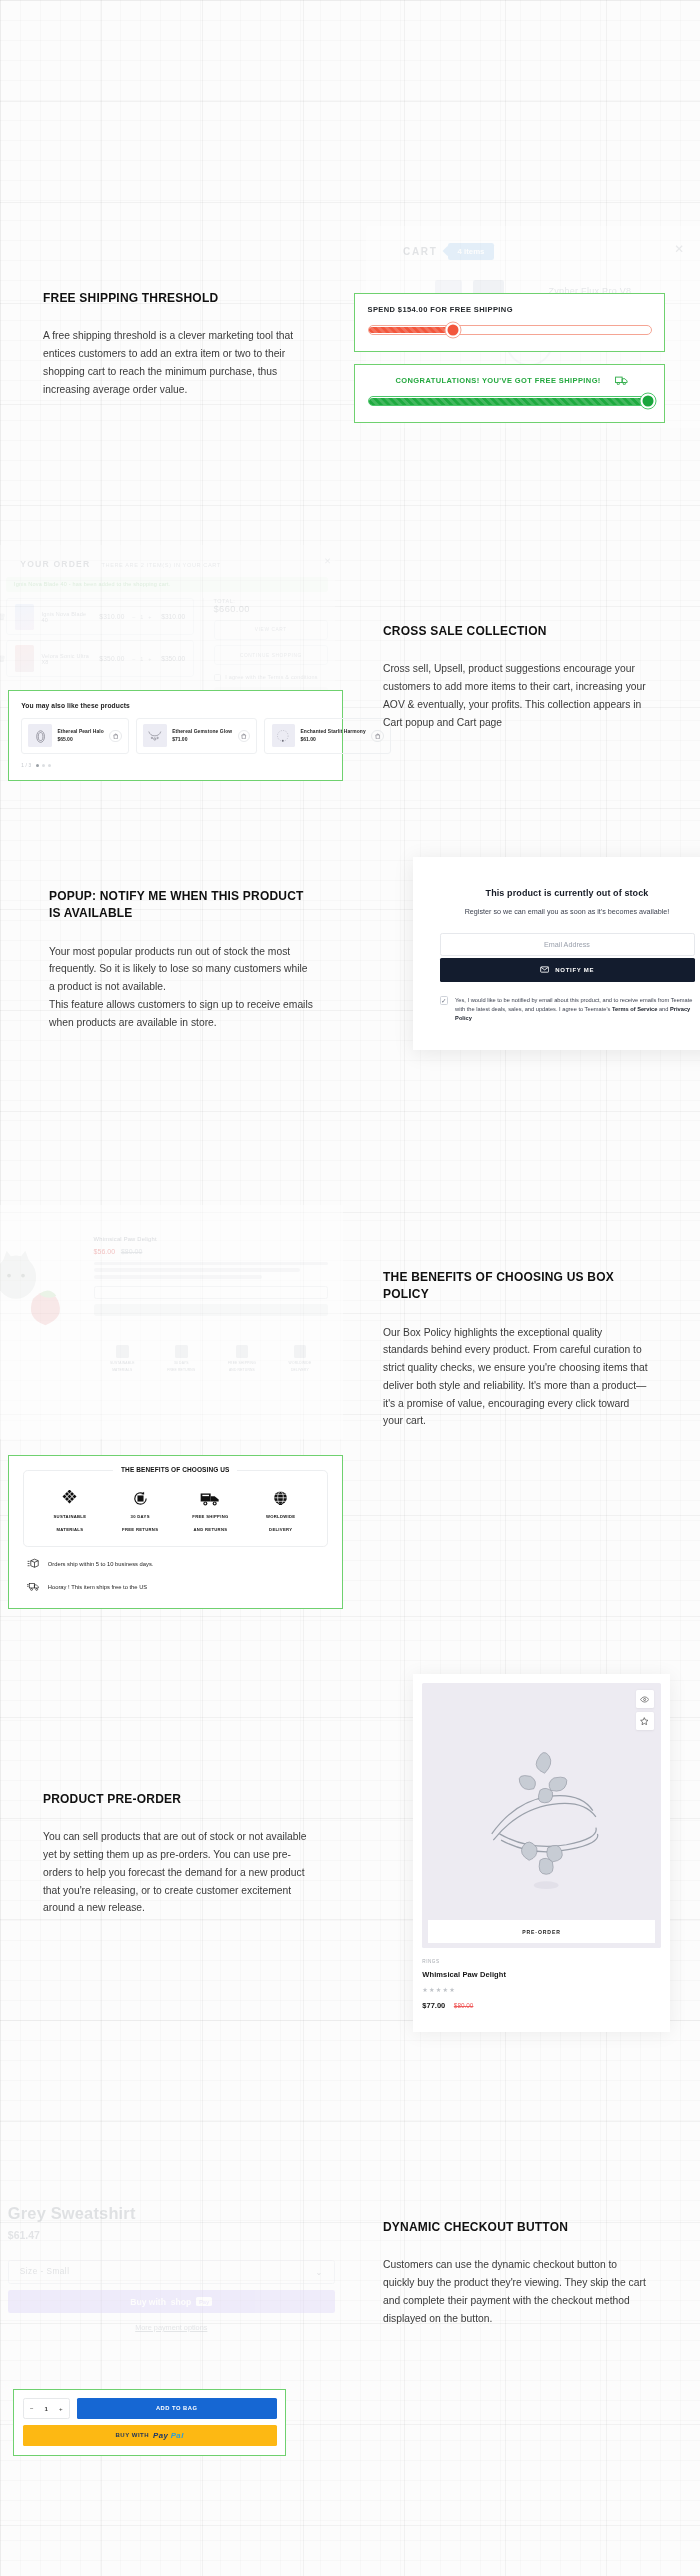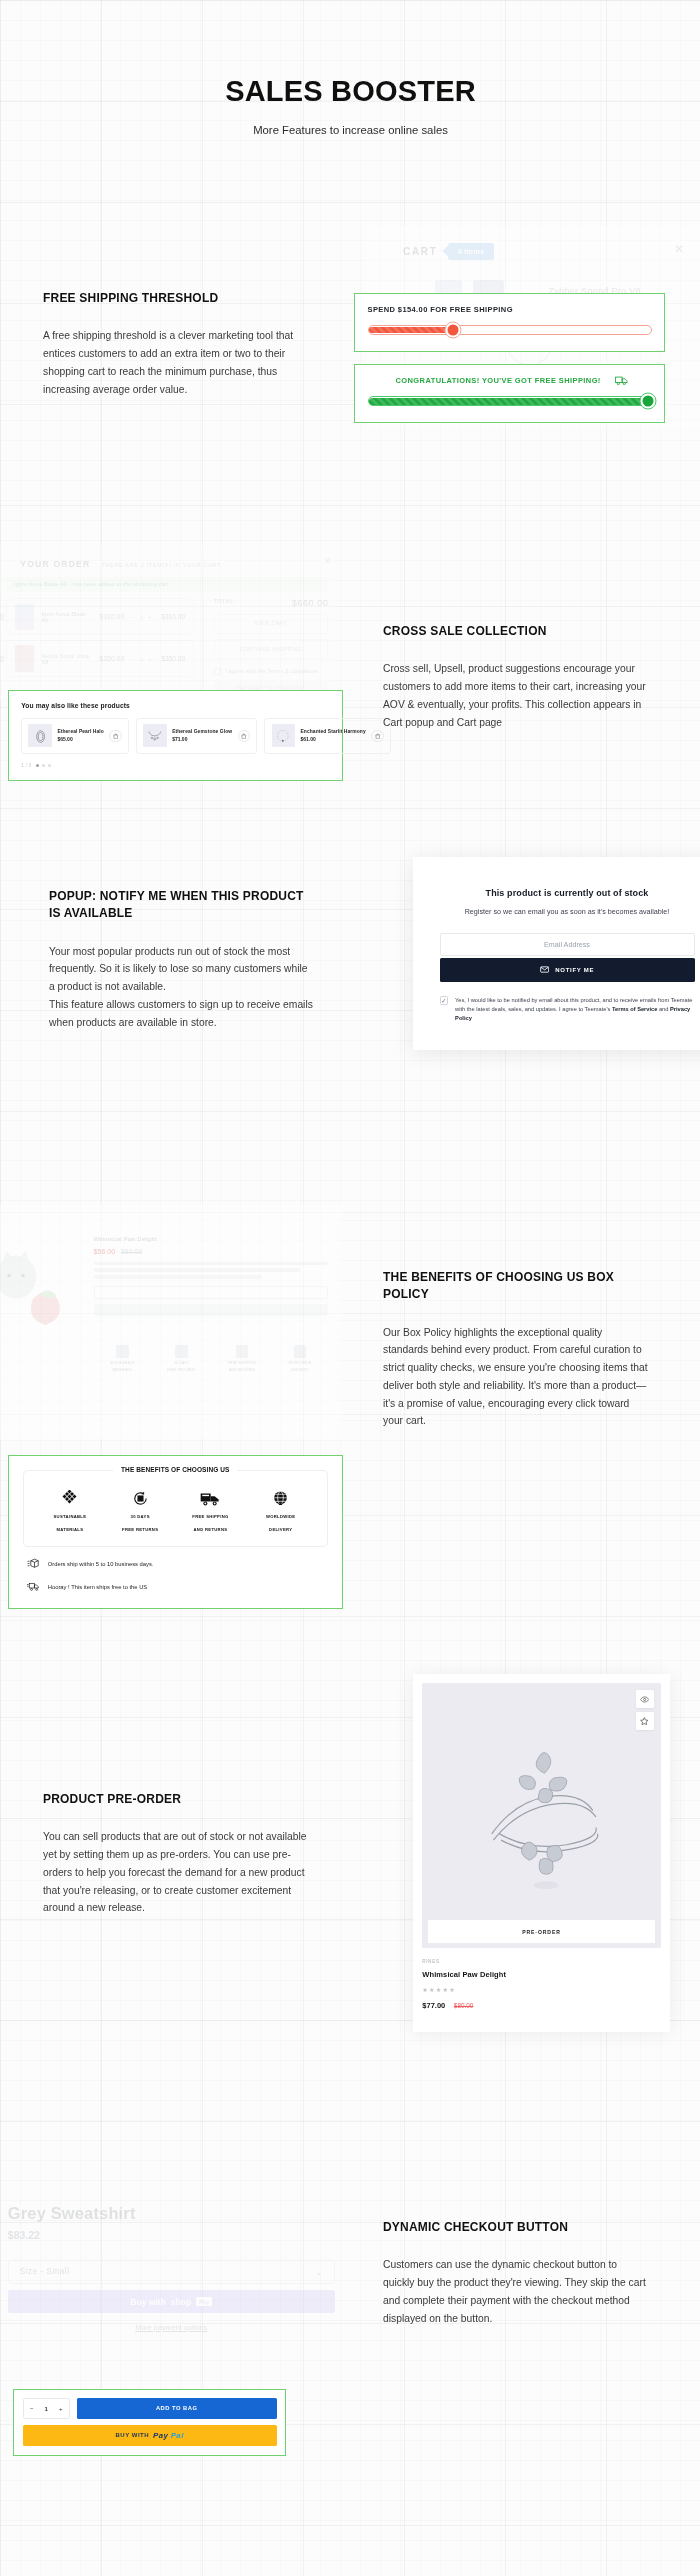--- a/index.html
+++ b/index.html
@@ -133,21 +133,21 @@
   .op-item { border:0.8px solid #eff1f3; border-radius:3.1px; height:37px; margin-bottom:4.7px;
     display:flex;align-items:center;gap:7.8px;padding:0 7.8px; position:relative;}
   .op-thumb{width:18.7px;height:26.5px;border-radius:1.6px;background:linear-gradient(160deg,#dfe8f8,#f0e6f2);}
   .op-thumb.p{background:linear-gradient(160deg,#f4d9d9,#e9dfe5);}
   .op-iname{font-size:5.5px;color:#b8bcc2;letter-spacing:0.2px;width:50px;}
   .op-price{font-size:6.6px;color:#b6babf;letter-spacing:0.2px;}
   .op-qty{font-size:5.5px;color:#c8ccd1;letter-spacing:0.6px;}
   .op-total{font-size:6.6px;color:#b0b4ba;margin-left:auto;}
   .op-trash{position:absolute;left:-9.3px;color:#d5d8dc;font-size:6.2px;}
   .op-right{width:125px;border-left:0.8px solid #f0f1f3;padding-left:9.3px;}
-  .op-tot-row{display:flex;justify-content:space-between;align-items:flex-start;}
+  .op-tot-row{display:flex;justify-content:space-between;align-items:flex-start;flex-direction:column;}
   .op-tot-row .l{font-size:5.5px;color:#bcc0c5;letter-spacing:0.5px;}
   .op-tot-row .r{font-size:9.3px;color:#b4b8bd;letter-spacing:0.4px;}
   .op-btn{border:0.8px solid #eff1f3;border-radius:3.1px;height:20px;margin-top:5.5px;
     display:flex;align-items:center;justify-content:center;font-size:4.8px;color:#c4c8cd;letter-spacing:0.6px;}
   .op-terms{display:flex;gap:4.7px;align-items:center;margin-top:8.6px;}
   .op-terms .box{width:7px;height:7px;border:0.8px solid #e2e5e8;border-radius:1.6px;}
   .op-terms span{font-size:5.5px;color:#bfc3c8;letter-spacing:0.2px;}
   .op-chk{height:15.6px;margin-top:6.2px;background:#f6f7f8;border-radius:2.3px;
     display:flex;align-items:center;justify-content:center;font-size:4.7px;color:#d5d8dc;letter-spacing:0.6px;}
   .op-ship{font-size:5.8px;color:#a6d9b2;padding:4.7px 0 0 14px;letter-spacing:0.2px;}
@@ -298,41 +298,37 @@
     font-size:6px;font-weight:700;color:#17305c;letter-spacing:0.5px;
   }
   .dcc-pp .pp1{color:#1a3668;font-style:italic;font-weight:700;font-size:7.8px;}
   .dcc-pp .pp2{color:#2c9fd8;font-style:italic;font-weight:700;font-size:7.8px;margin-left:-1.6px;}
 </style>
 </head>
 <body>
 
 <div class="page">
 
-  <div class="hero">
-    <h1>SALES BOOSTER</h1>
-    <div class="sub">More Features to increase online sales</div>
-  </div>
 
   <div class="txt" style="left:43px; top:290px; width:257px;">
     <h2>FREE SHIPPING THRESHOLD</h2>
     <p>A free shipping threshold is a clever marketing tool that entices customers to add an extra item or two to their shopping cart to reach the minimum purchase, thus increasing average order value.</p>
   </div>
 
   <div class="shot" id="cart-ghost">
     <div class="ghost-panel">
       <div class="ghost-cart-head">
         <span class="c-title">CART</span>
         <span class="ghost-pill">4 items</span>
       </div>
       <span class="ghost-close">✕</span>
       <div class="ghost-row">
         <div class="ghost-thumb"></div>
         <div class="ghost-thumb b"></div>
-        <div class="ghost-name">Zypher Spend Pro V8</div>
+        <div class="ghost-name">Zypher Flux Pro V8</div>
       </div>
       <div class="ghost-circle"></div>
       <div class="ghost-line" style="width:60%;"></div>
       <div class="ghost-line" style="width:45%;"></div>
     </div>
   </div>
 
   <div class="fs-bar" id="fs-bar-1">
     <div class="fs-label">SPEND $154.00 FOR FREE SHIPPING</div>
     <div class="track red">
@@ -692,21 +688,21 @@
     <div class="po-name">Whimsical Paw Delight</div>
     <div class="po-stars">★★★★★</div>
     <div class="po-prices">
       <span class="po-p1">$77.00</span>
       <span class="po-p0">$80.00</span>
     </div>
   </div>
 
   <div class="shot" id="dc-ghost">
     <div class="dc-title">Grey Sweatshirt</div>
-    <div class="dc-price">$83.22</div>
+    <div class="dc-price">$61.47</div>
     <div class="dc-select">
       <span>Size - Small</span>
       <span>⌄</span>
     </div>
     <div class="dc-shop">
       <span>Buy with</span>
       <span>shop</span>
       <span class="pay">Pay</span>
     </div>
     <div class="dc-more">More payment options</div>

